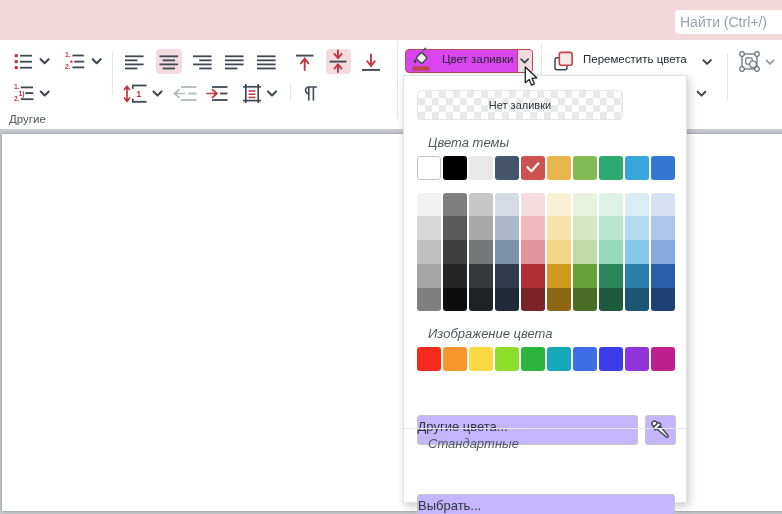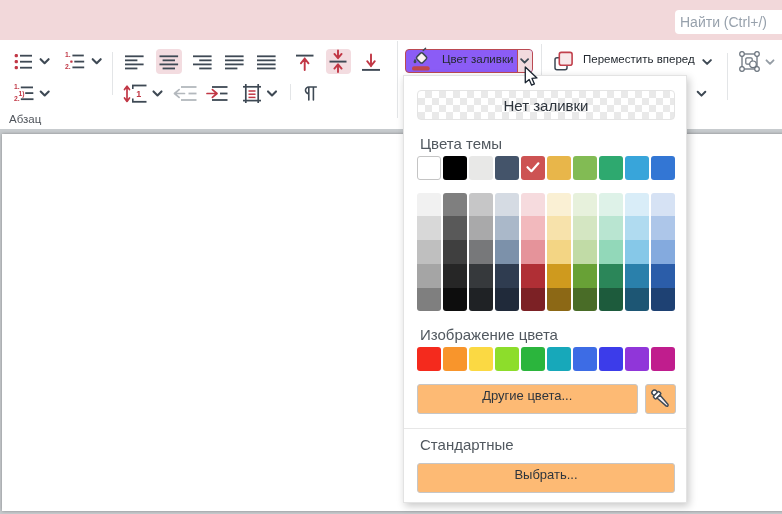--- a/index.html
+++ b/index.html
@@ -7,58 +7,58 @@
   body { position:relative; font-family:"Liberation Sans",sans-serif; background:#fff; }
   .abs { position:absolute; }
   .header { left:0; top:0; width:782px; height:40px; background:#f2d8da; }
   .search { position:absolute; left:675px; top:10px; width:120px; height:24px; background:#fff; border-radius:4px; color:#97a1ac; font-size:14px; line-height:24px; padding-left:5px; z-index:1; }
   .toolbar { left:0; top:40px; width:782px; height:89px; background:#fff; }
   .canvas { left:0; top:129px; width:782px; height:385px; background:#c7cbce; }
   .page { position:absolute; left:2px; top:5px; width:785px; height:377px; background:#fff; box-shadow:0 0 3px rgba(80,80,80,.55); }
   .hl { position:absolute; background:#f3dce0; border-radius:4px; }
   .vsep { position:absolute; width:1px; background:#e3e5e7; }
   .abzac { left:9px; top:113px; font-size:11.5px; color:#4f545b; }
-  .btn-fill { left:405px; top:49px; width:128px; height:23.5px; border:1px solid #bb4a52; border-radius:4px; background:#8b5cf6; }
+  .btn-fill { left:405px; top:49px; width:128px; height:23.5px; border:1px solid #bb4a52; border-radius:4px; background:#d946ef; }
   .btn-fill .txt { position:absolute; left:36px; top:2.5px; font-size:11.5px; color:#242a31; }
   .btn-fill .dd { position:absolute; right:0; top:0; width:15.5px; height:21.5px; background:#f2dade; border-left:1px solid #bb4a52; border-radius:0 3px 3px 0; }
   .btn-move { left:550px; top:48px; width:170px; height:27px; }
   .btn-move .txt { position:absolute; left:33px; top:5px; font-size:11.5px; color:#242a31; }
   .panel { left:403px; top:75px; width:284px; height:428px; background:#fff; border:1px solid #e3e3e3; box-shadow:2px 3px 8px rgba(0,0,0,.22); z-index:5; }
-  .nofill { position:absolute; left:13px; top:13.5px; width:258px; height:30px; border:1px solid #e4e4e4; border-radius:4px;
+  .nofill { position:absolute; left:13px; top:13.5px; width:206px; height:30px; border:1px solid #e4e4e4; border-radius:4px;
     background-color:#fff;
     background-image:linear-gradient(45deg,#e9e9e9 25%,transparent 25%,transparent 75%,#e9e9e9 75%),linear-gradient(45deg,#e9e9e9 25%,transparent 25%,transparent 75%,#e9e9e9 75%);
     background-size:14px 14px; background-position:0 0,7px 7px;
-    text-align:center; font-size:15px; color:#2e353d; line-height:29px; }
-  .plabel { position:absolute; left:16px; font-size:15px; color:#51585f; }
+    text-align:center; font-size:11px; color:#2e353d; line-height:29px; }
+  .plabel { position:absolute; left:24px; font-size:13px; color:#51585f;font-style:italic; }
   .row { position:absolute; left:13px; display:flex; gap:2px; }
   .sw { width:24px; height:24px; border-radius:3px; }
   .col { width:24px; border-radius:3px; overflow:hidden; }
   .col div { width:24px; height:23.8px; }
-  .pbtn { position:absolute; border:1px solid #c6c6c6; border-radius:3px; background:#fdba74; text-align:center; font-size:13px; color:#2e353d; }
+  .pbtn { position:absolute; border:1px solid #c6c6c6; border-radius:3px; background:#c4b5fd; font-size:13px; color:#2e353d;margin-top:31px; }
   .psep { position:absolute; left:0px; top:352px; width:282px; height:1px; background:#e7e7e7; }
 </style>
 </head>
 <body>
   <div class="abs header"></div>
   <div class="search">Найти (Ctrl+/)</div>
   <div class="abs toolbar"></div>
   <div class="abs canvas">
     <div class="page"></div>
   </div>
 
   <div class="hl" style="left:156.3px; top:48.9px; width:25.6px; height:25.6px;"></div>
   <div class="hl" style="left:325.5px; top:48.9px; width:25.6px; height:25.6px;"></div>
 
   <div class="vsep" style="left:112px; top:52px; height:43px;"></div>
   <div class="vsep" style="left:290px; top:84px; height:16px;"></div>
   <div class="vsep" style="left:396.5px; top:41px; height:77px;"></div>
   <div class="vsep" style="left:541px; top:44px; height:32px;"></div>
   <div class="vsep" style="left:727px; top:53px; height:47px;"></div>
 
-  <div class="abs abzac">Абзац</div>
+  <div class="abs abzac">Другие</div>
 
   <svg class="abs" style="left:0;top:0;z-index:2" width="782" height="130" viewBox="0 0 782 130" fill="none">
 
 <rect x="14.7" y="54.1" width="3.2" height="3.2" rx="1.1" fill="#c13745"></rect>
 <path d="M20 55.7 L32 55.7" stroke="#3e4954" stroke-width="1.8"></path>
 <rect x="14.7" y="60.1" width="3.2" height="3.2" rx="1.1" fill="#c13745"></rect>
 <path d="M20 61.7 L32 61.7" stroke="#3e4954" stroke-width="1.8"></path>
 <rect x="14.7" y="66.10000000000001" width="3.2" height="3.2" rx="1.1" fill="#c13745"></rect>
 <path d="M20 67.7 L32 67.7" stroke="#3e4954" stroke-width="1.8"></path>
 <path d="M40.6 59.2 l4.0 4.0 l4.0 -4.0" stroke="#3e4954" stroke-width="2.1" stroke-linecap="round" stroke-linejoin="round" fill="none"></path>
@@ -145,21 +145,21 @@
 <path d="M766.5 60.3 l3.5 3.5 l3.5 -3.5" stroke="#959da5" stroke-width="1.9" stroke-linecap="round" stroke-linejoin="round" fill="none"></path>
 
   </svg>
 
   <div class="abs btn-fill">
     <span class="txt">Цвет заливки</span>
     <span class="dd"></span>
   </div>
 
   <div class="abs btn-move">
-    <span class="txt">Переместить вперед</span>
+    <span class="txt">Переместить цвета</span>
   </div>
 
   <div class="abs panel">
     <div class="nofill">Нет заливки</div>
     <div class="plabel" style="top:59px;">Цвета темы</div>
     <div class="row" style="top:80px;">
       <div class="sw" style="background:#fff; border:1px solid #c4c4c4;"></div>
       <div class="sw" style="background:#000;"></div>
       <div class="sw" style="background:#e8e8e7;"></div>
       <div class="sw" style="background:#44546a;"></div>

